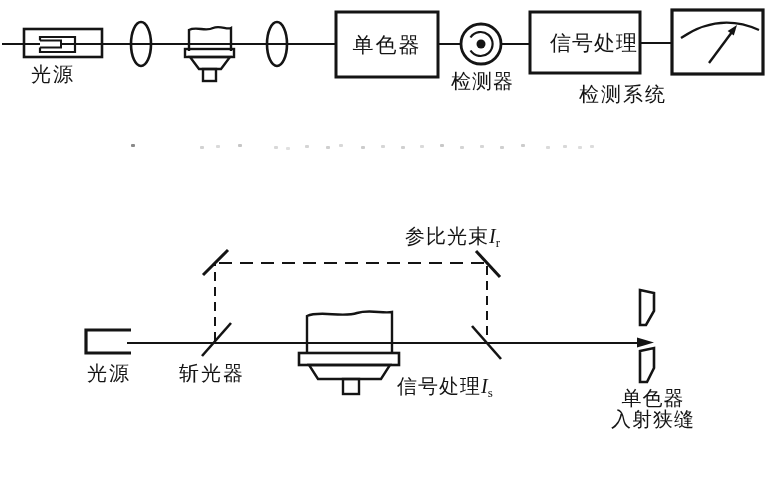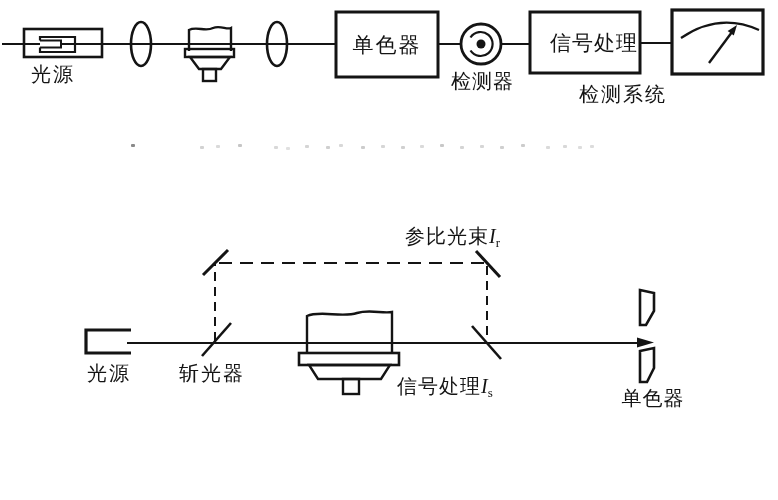--- a/index.html
+++ b/index.html
@@ -140,15 +140,16 @@
   <div class="label" style="left:87px;top:362px;">光源</div>
 
   <div class="label" style="left:179px;top:362px;">斩光器</div>
 
   <div class="label" style="left:405px;top:225px;letter-spacing:1px;"><span>参比光束</span><span class="sym">I</span><span class="sub">r</span></div>
 
   <div class="label" style="left:397px;top:375px;letter-spacing:1px;"><span>信号处理</span><span class="sym">I</span><span class="sub">s</span></div>
 
   <div class="slit-label" style="left:588px;top:388px;">
     <div>单色器</div>
+    <div>入射狭缝</div>
   </div>
 
 </div>
 
 </body></html>

